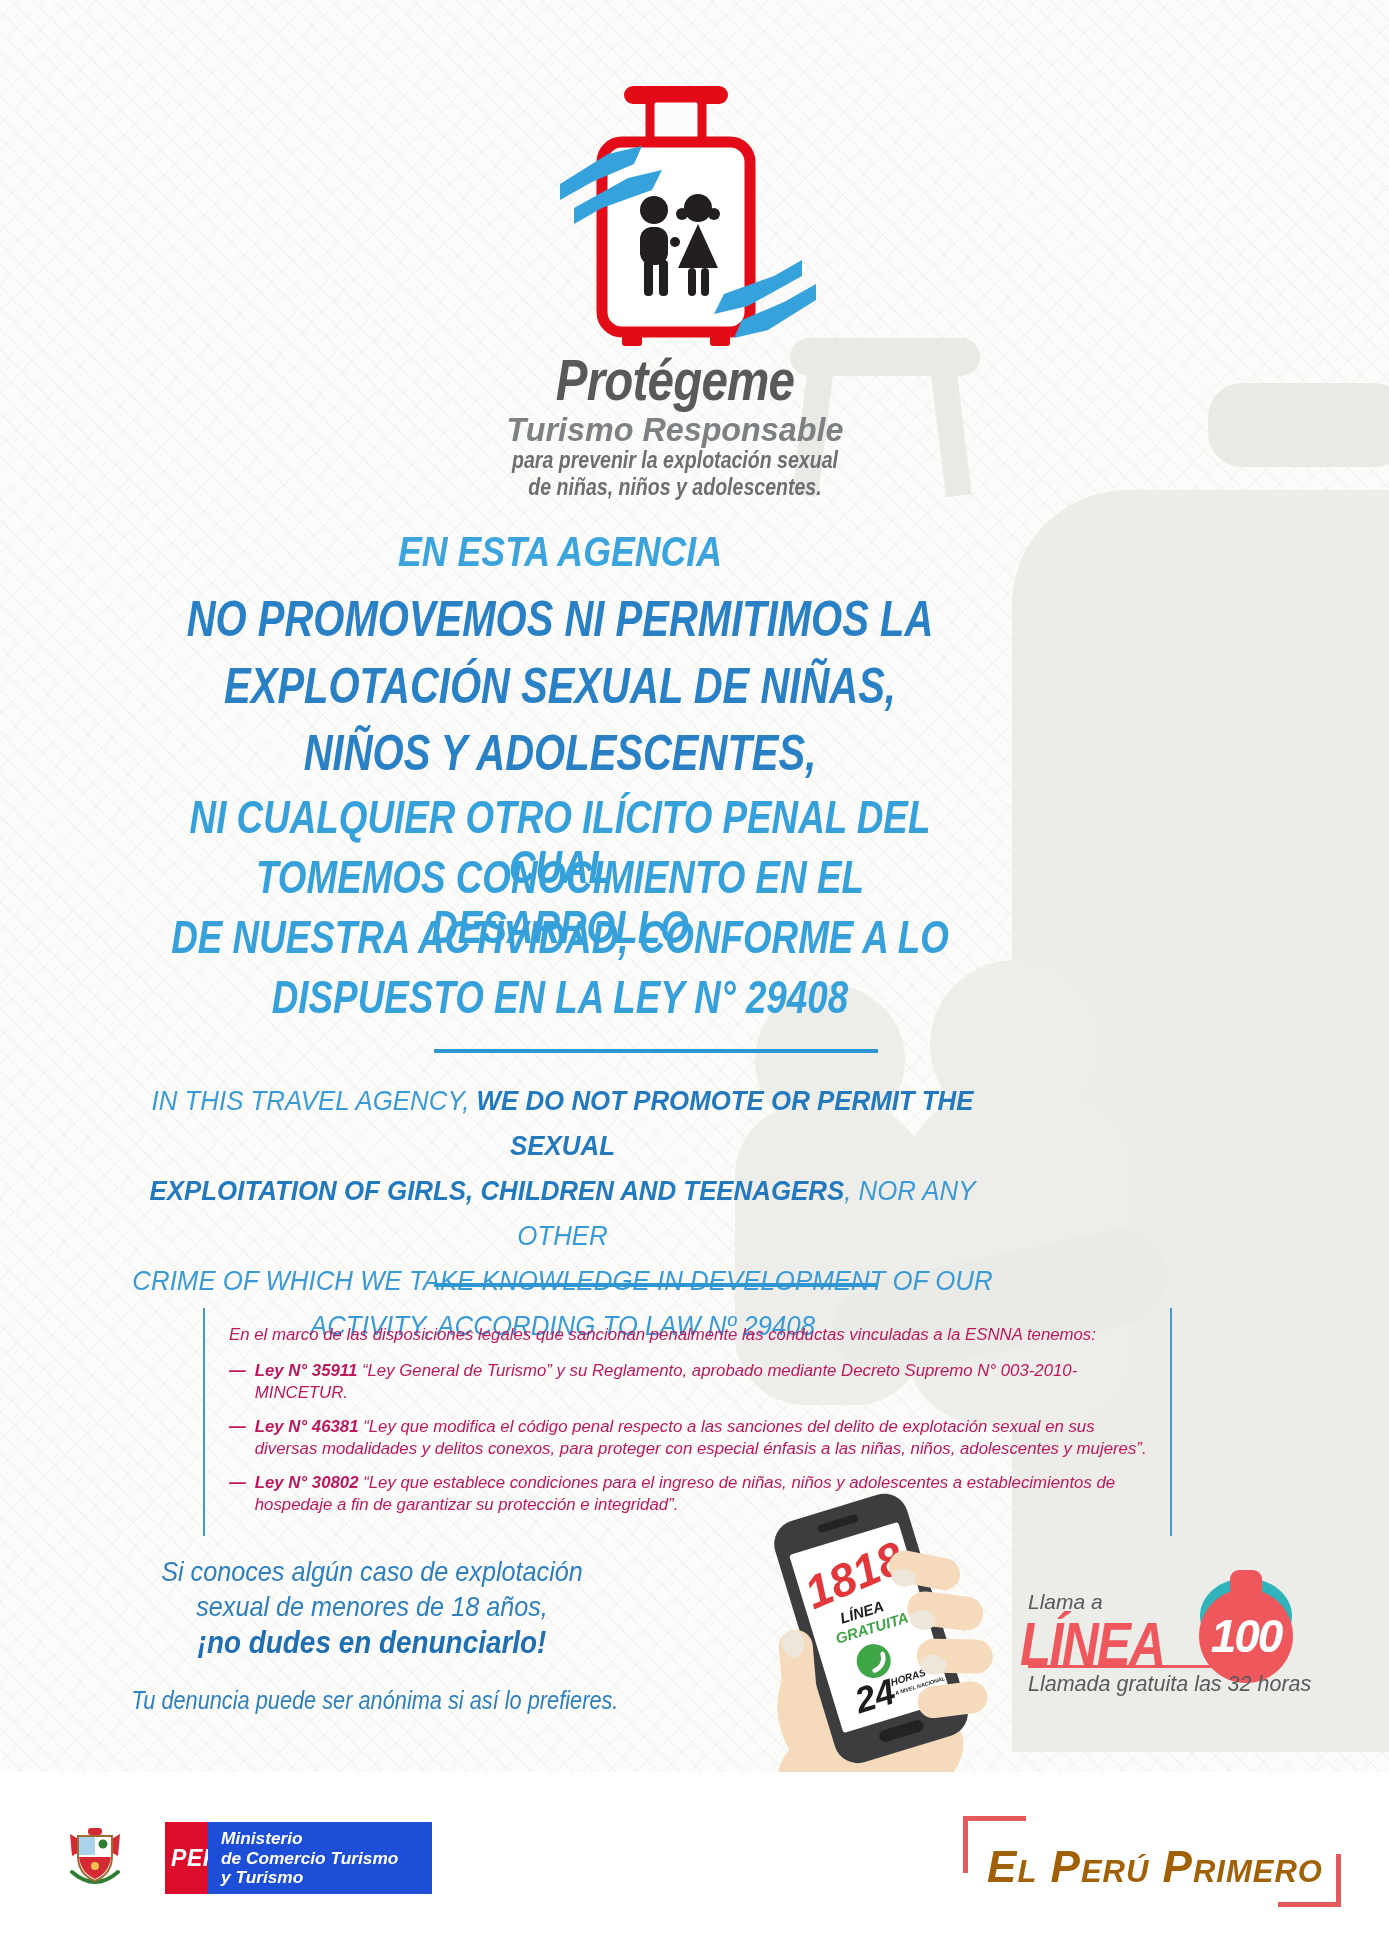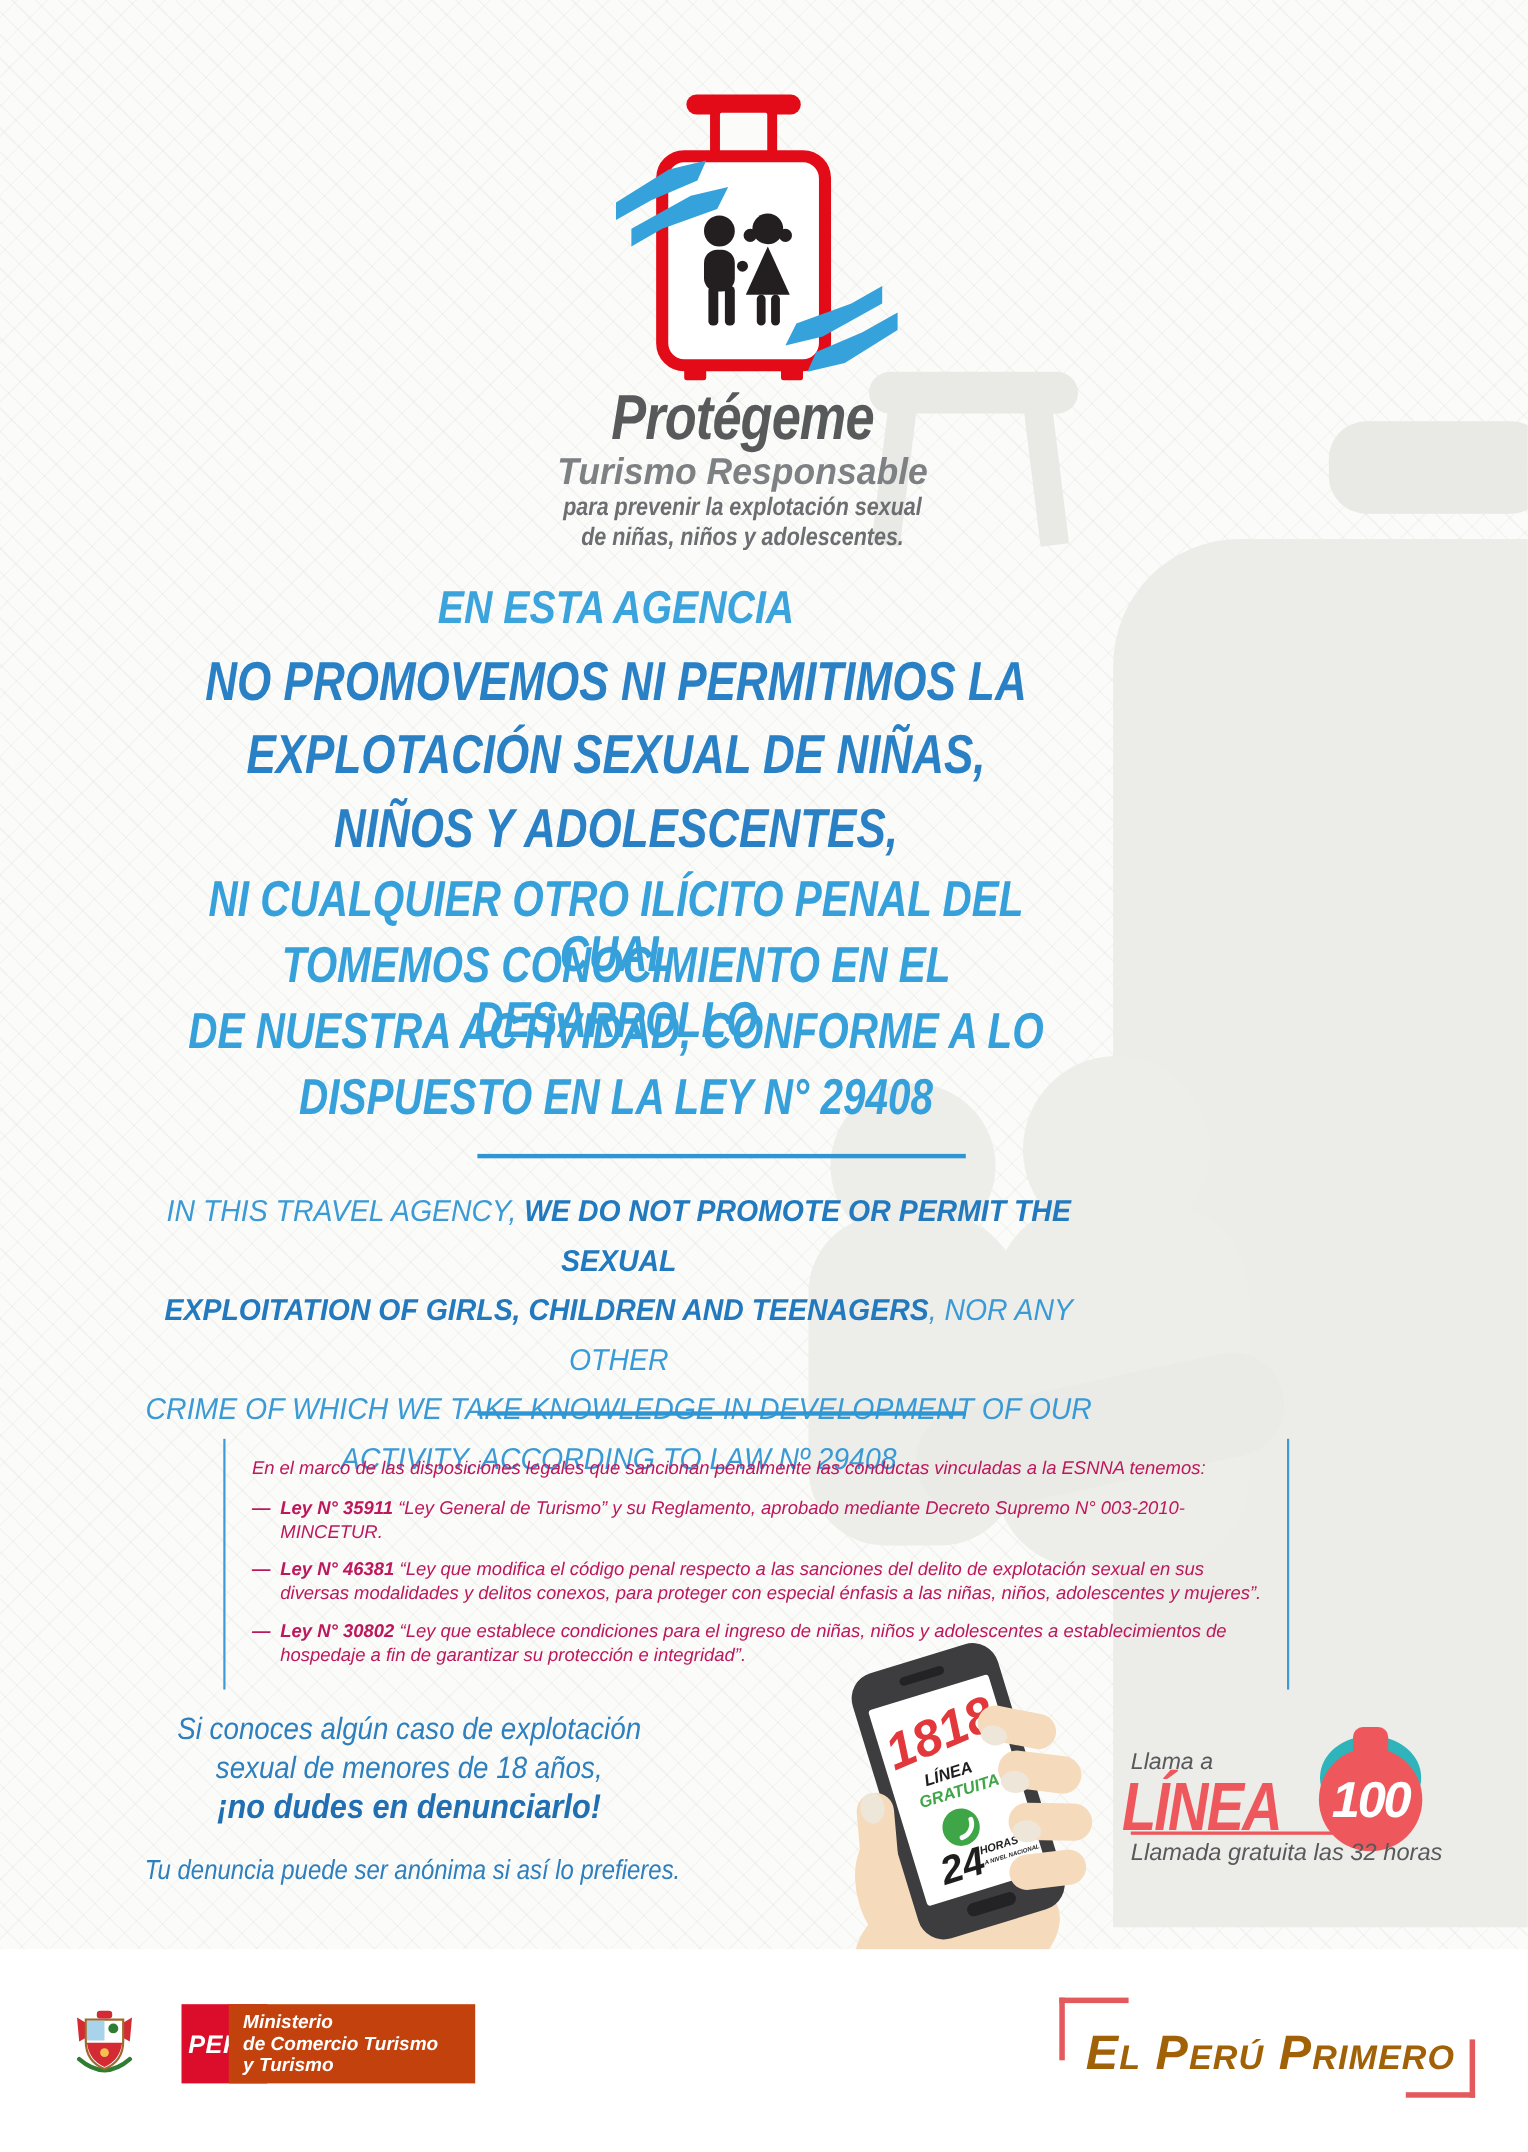--- a/index.html
+++ b/index.html
@@ -49,21 +49,21 @@
   .l100-call{left:1028px;top:1590px;font-size:21px;color:#58595B;font-weight:500;}
   .l100-brand{left:1020px;top:1620px;font-size:62px;line-height:48px;font-weight:800;color:#EE585C;
               transform:scaleX(.82);transform-origin:left center;letter-spacing:-2px;}
   .l100-badge{left:1194px;top:1566px;width:104px;height:124px;}
   .l100-rule{left:1028px;top:1665px;width:222px;height:3px;background:#EE585C;}
   .l100-sub{left:1028px;top:1672px;font-size:21.5px;color:#58595B;font-weight:500;}
 
   .coat{left:64px;top:1824px;width:62px;height:70px;}
   .peru-box{left:130px;top:1822px;width:78px;height:72px;background:#DC0D2A;color:#fff;
             display:flex;align-items:center;justify-content:center;font-size:23px;font-weight:800;letter-spacing:.5px;margin-left:35px;}
-  .min-box{left:208px;top:1822px;width:224px;height:72px;background:#c2410c;color:#fff;
+  .min-box{left:208px;top:1822px;width:224px;height:72px;background:#1d4ed8;color:#fff;
            box-sizing:border-box;padding:7px 0 0 13px;font-size:17.3px;line-height:19.5px;font-weight:600;}
   .epp-text{left:975px;top:1842px;width:360px;text-align:center;font-size:44px;font-weight:800;
             color:#a16207;font-variant:small-caps;letter-spacing:1px;}
   .epp-tl{left:963px;top:1816px;width:58px;height:52px;border-top:5px solid #E4595C;border-left:5px solid #E4595C;}
   .epp-br{left:1278px;top:1854px;width:58px;height:48px;border-bottom:5px solid #E4595C;border-right:5px solid #E4595C;}
   svg text{font-family:"Liberation Sans",sans-serif;}
 </style>
 </head>
 <body>
 

